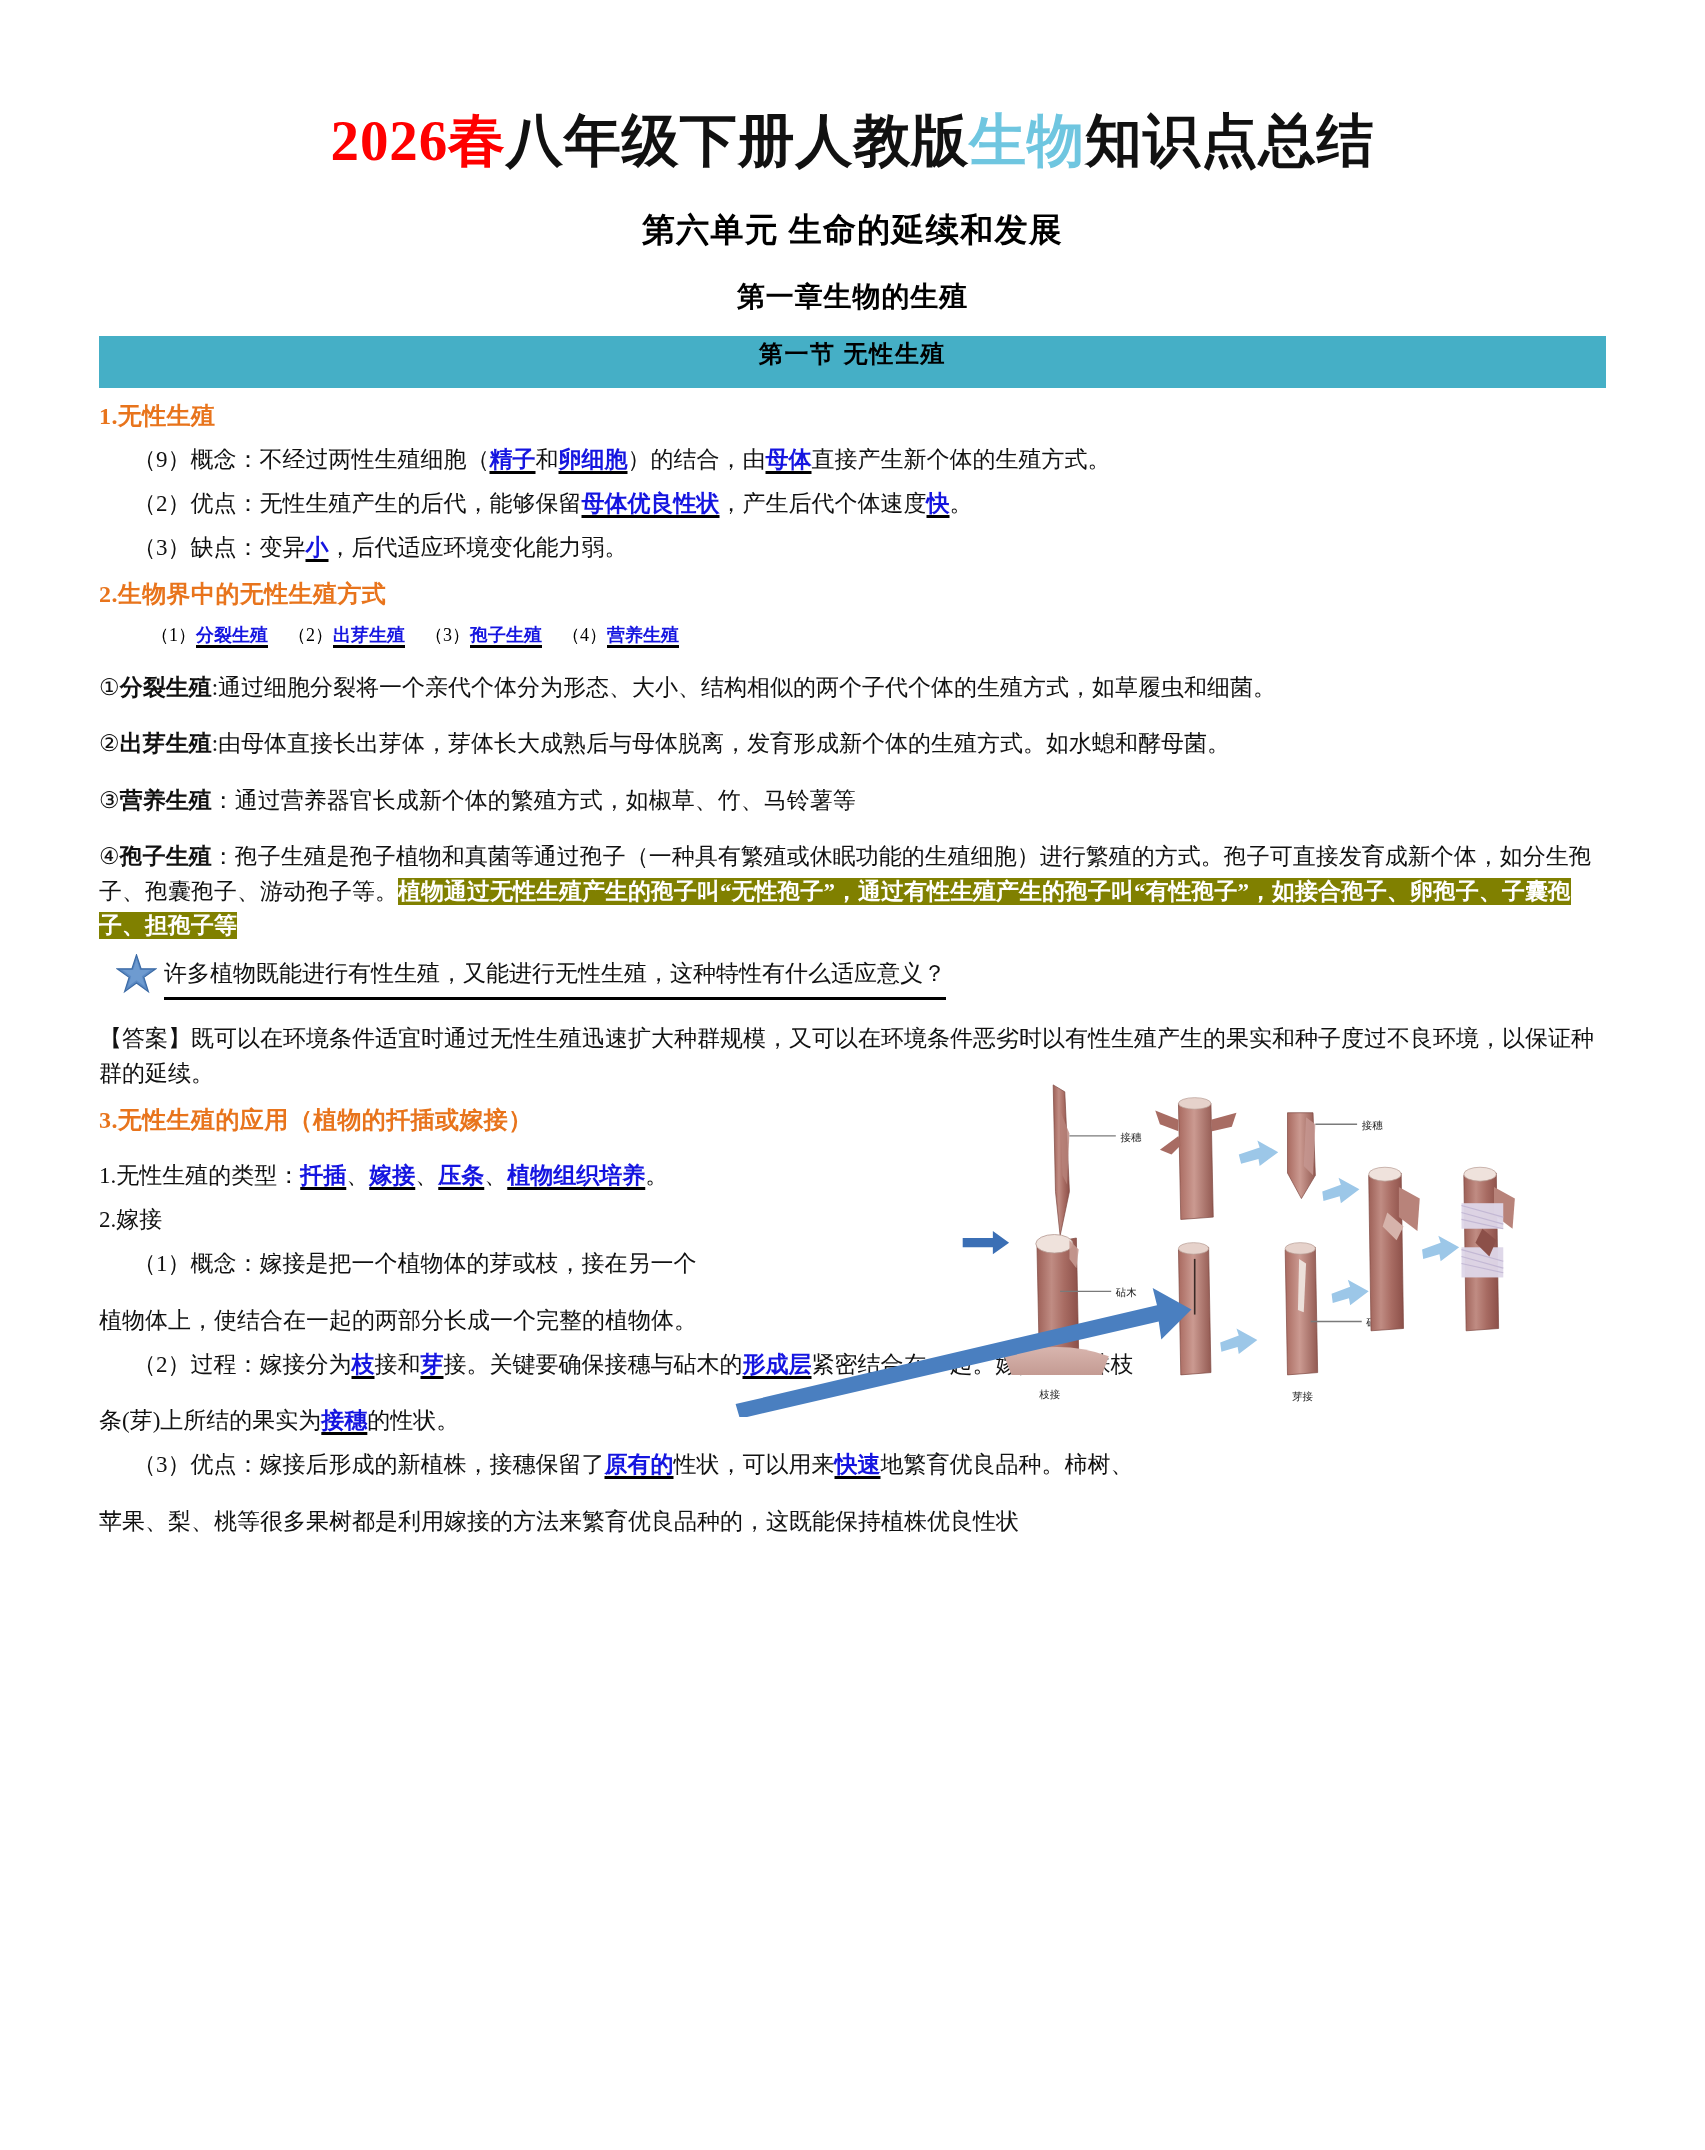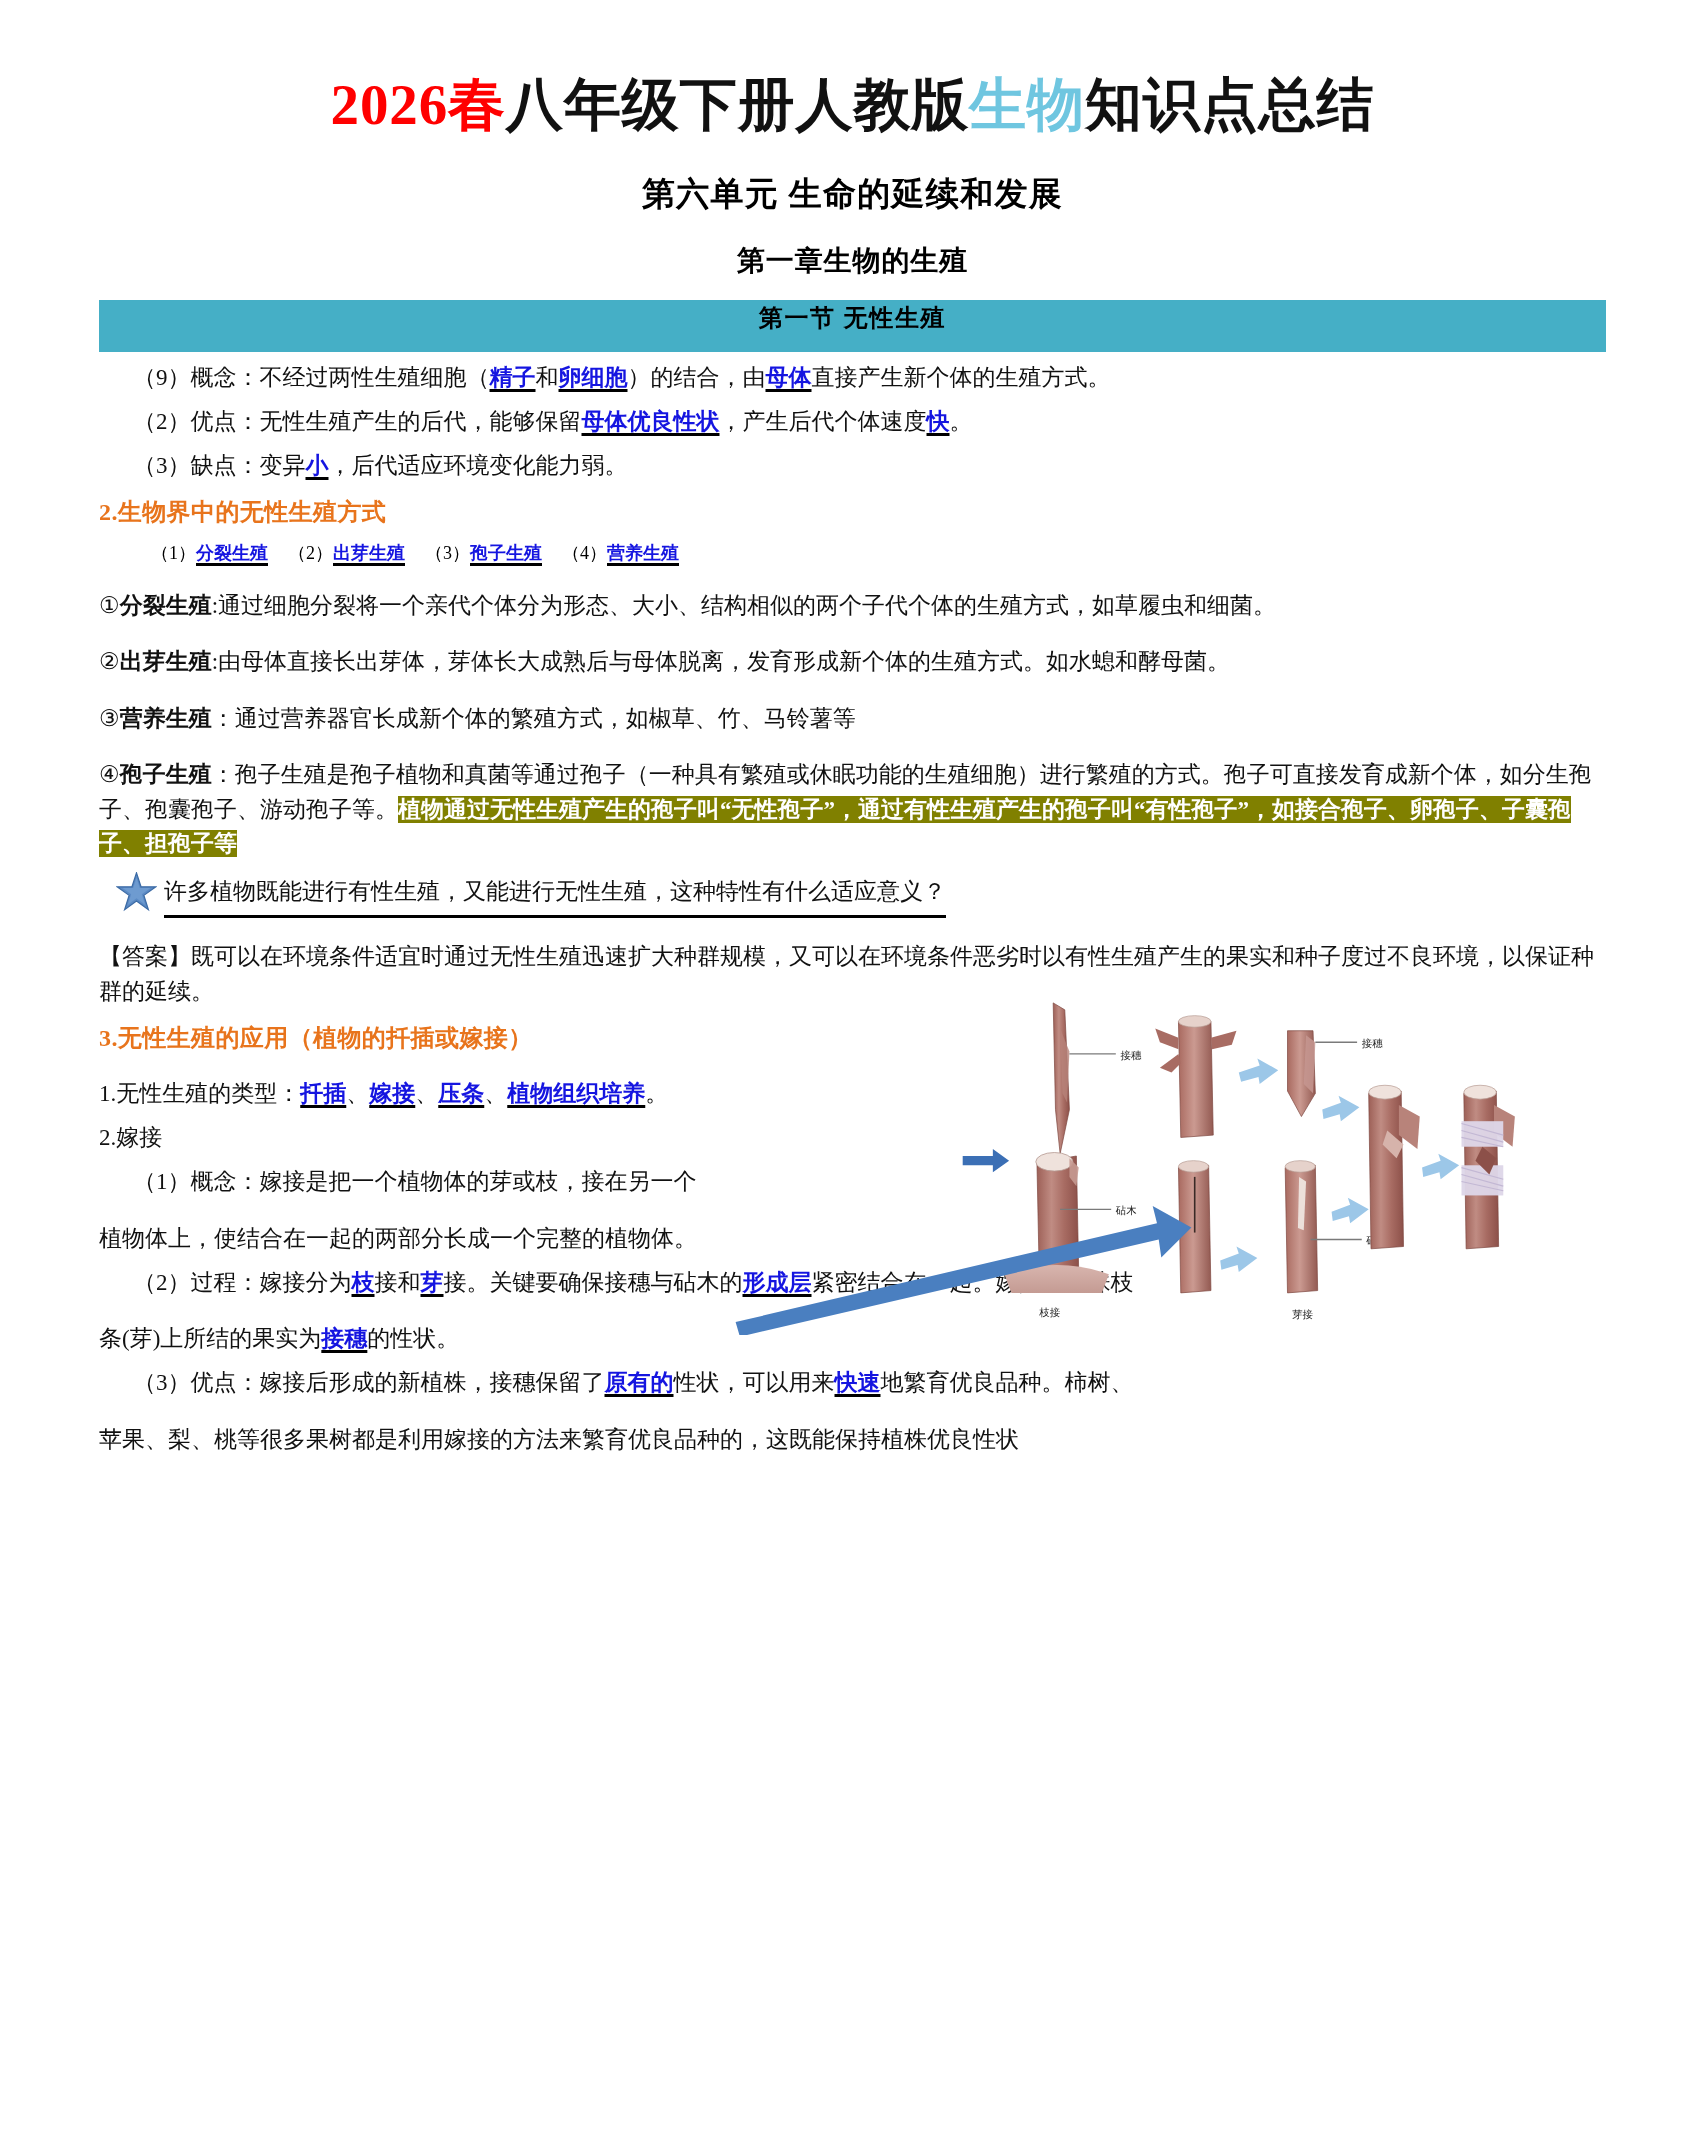--- a/index.html
+++ b/index.html
@@ -24,21 +24,21 @@
   }
 
   
   .main-title {
     text-align: center;
     font-size: 57px;
     font-weight: bold;
     letter-spacing: 0.9px;
     line-height: 1.15;
     margin: 0;
-    padding-top: 72px;
+    padding-top: 108px;
     white-space: nowrap;
   }
   .t-red   { color: #FF0000; }
   .t-black { color: #111111; }
   .t-cyan  { color: #6FC6E0; }
 
   .unit-title {
     text-align: center;
     font-size: 33px;
     font-weight: bold;
@@ -181,20 +181,21 @@
 
   <div class="unit-title">第六单元 生命的延续和发展</div>
   <div class="chapter-title">第一章生物的生殖</div>
 
   <div class="section-banner">
     <span>第一节 无性生殖</span>
   </div>
 
   <div class="body-wrap">
 
+    <div class="h-orange">1.无性生殖</div>
 
     <div class="p indent">
       <span>（9）概念：不经过两性生殖细胞（</span><span class="blue-u">精子</span><span>和</span><span class="blue-u">卵细胞</span><span>）的结合，由</span><span class="blue-u">母体</span><span>直接产生新个体的生殖方式。</span>
     </div>
 
     <div class="p indent">
       <span>（2）优点：无性生殖产生的后代，能够保留</span><span class="blue-u">母体优良性状</span><span>，产生后代个体速度</span><span class="blue-u">快</span><span>。</span>
     </div>
 
     <div class="p indent">

